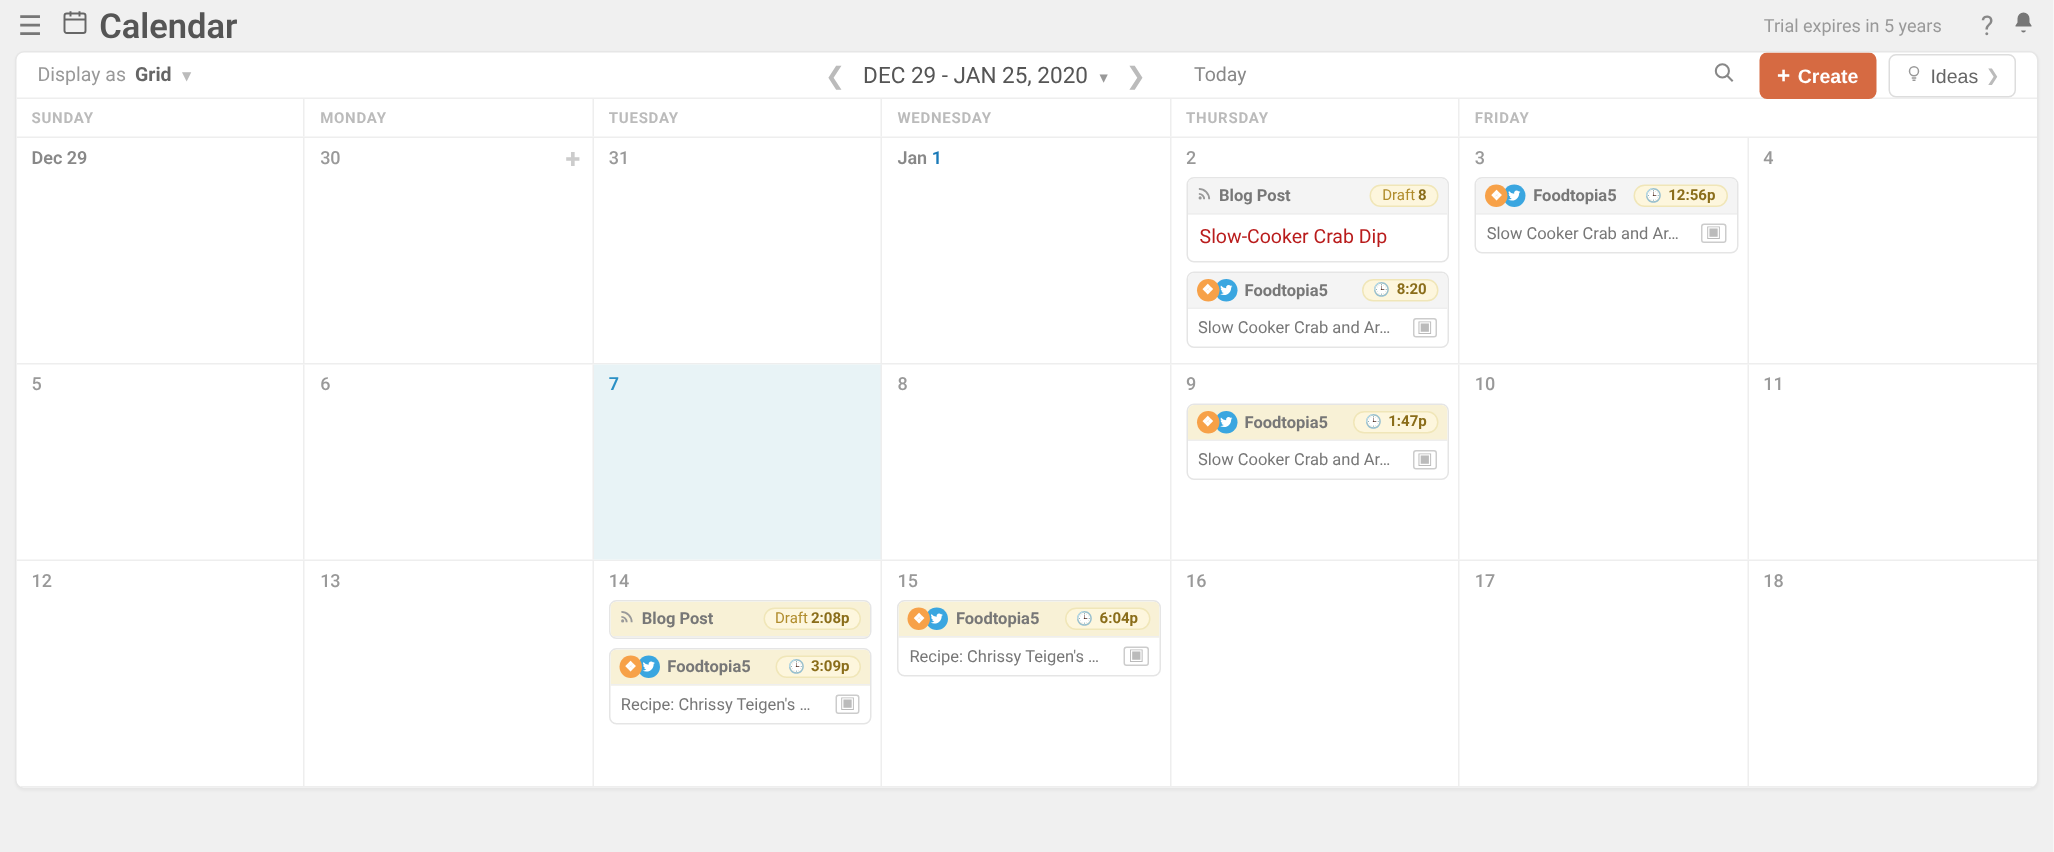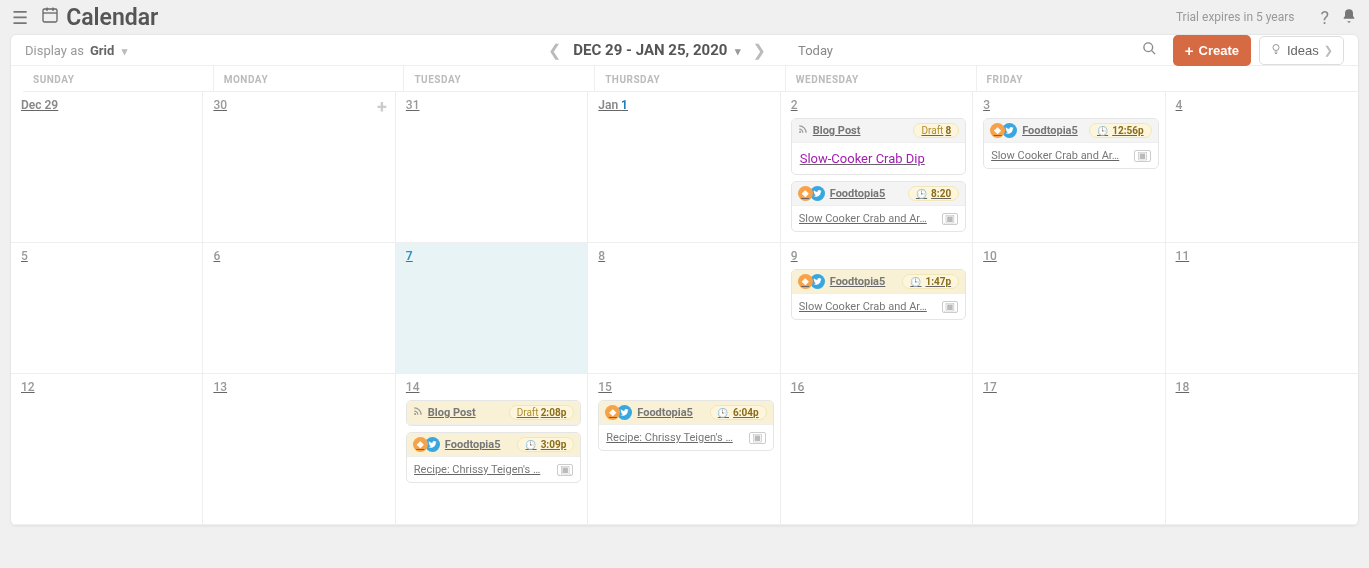--- a/index.html
+++ b/index.html
@@ -44,21 +44,21 @@
   .display-opt { color: #666; font-weight: 700; margin-left: 6px; cursor: pointer; }
   .chev { color: #bbb; margin-left: 4px; font-size: 11px; }
   .center-nav {
     position: absolute;
     left: 50%;
     transform: translateX(-50%);
     display: flex;
     align-items: center;
   }
   .nav-arrow { font-size: 16px; color: #bbb; cursor: pointer; padding: 0 12px; }
-  .date-range { font-size: 15px; font-weight: 700; color: #555; cursor: pointer; }
+  .date-range { font-size: 15px; font-weight: 400; color: #555; cursor: pointer; }
   .date-range .chev { color: #999; }
   .today-link { color: #888; margin-left: 20px; cursor: pointer; }
   .tl-spacer { flex: 1; }
   .search-icon { font-size: 15px; color: #888; margin-right: 16px; cursor: pointer; }
   .btn-create {
     background: #d66a42;
     color: #fff;
     border: none;
     border-radius: 5px;
     padding: 7px 12px;
@@ -70,24 +70,24 @@
   .btn-create .plus { font-size: 15px; margin-right: 5px; font-weight:700;}
   .btn-ideas {
     background: #fff; border: 1px solid #ddd; border-radius: 5px;
     padding: 6px 10px; font-size: 13px; color: #666; margin-left: 8px;
     cursor: pointer; display:inline-flex; align-items:center;
   }
   .btn-ideas .bulb { margin-right: 5px; color:#999;}
   .btn-ideas .chev-r { margin-left:5px; color:#bbb; font-size:11px;}
 
   .grid-body { position: relative; }
-  .day-header-row { display: grid; grid-template-columns: repeat(7, 1fr); border-bottom: 1px solid #eee; margin-left: 12px; }
+  .day-header-row { display: grid; grid-template-columns: repeat(7, 1fr); border-bottom: 1px solid #eee; }
   .day-header { font-size: 10px; font-weight: 700; color: #bbb; letter-spacing: 0.5px; padding: 8px 10px 6px 10px; border-right: 1px solid #eee; }
   .day-header:last-child { border-right: none; }
-  .week-row { display: grid; grid-template-columns: repeat(7, 1fr); border-bottom: 1px solid #eee; text-decoration: underline; }
+  .week-row { display: grid; grid-template-columns: repeat(7, 1fr); border-bottom: 1px solid #eee; }
   .cell {
     border-right: 1px solid #eee;
     min-height: 150px;
     padding: 6px 6px 8px 10px;
     position: relative;
   }
   .week-row:nth-child(3) .cell { min-height: 130px; }
   .cell:last-child { border-right: none; }
   .cell.highlight { background: #e8f3f6; }
   .date-num { font-size: 12px; color: #999; font-weight:500; }
@@ -114,24 +114,24 @@
     border:1px solid #f0e6b8;
     border-radius: 10px;
     padding: 1px 7px;
     font-size: 10px;
     color: #b08c2c;
     display:inline-flex; align-items:flex-end;
     white-space: nowrap;
   }
   .pill .clock { margin-right:2px; font-size:9px;}
   .pill b { color:#8a6d1a; font-weight:700; margin-left:2px;}
-  .ev-body { padding: 6px 7px; color:#777; display:flex; align-items:center;}
+  .ev-body { padding: 6px 7px; color:#777; display:flex; }
   .ev-body .txt { flex:1; white-space:nowrap; overflow:hidden; text-overflow:ellipsis;}
   .ev-body .img-icon { color:#bbb; font-size:11px; border:1px solid #ccc; border-radius:2px; padding:0 2px; line-height:10px; margin-left:4px;}
-  .ev-title-large { padding: 8px 8px; font-size:13px; color:#a21caf;}
+  .ev-title-large { padding: 8px 8px; font-size:13px; color:#b91c1c;}
   .social-icons { display:inline-flex; align-items:center; margin-right:5px;}
   .si { width:15px; height:15px; border-radius:50%; display:inline-flex; align-items:center; justify-content:center; font-size:9px; color:#fff; font-weight:700;}
   .si.buf { background:#f7a148; margin-right:-3px; z-index:1;}
   .si.tw  { background:#3aa6e0; }
 </style>
 </head>
 <body>
 
 <div class="topbar">
   <span class="hamburger">☰</span>
@@ -194,22 +194,22 @@
       <span>Ideas</span>
       <span class="chev-r">❯</span>
     </button>
   </div>
 
   <div class="grid-body" id="grid-body">
       <div class="day-header-row">
         <div class="day-header">SUNDAY</div>
         <div class="day-header">MONDAY</div>
         <div class="day-header">TUESDAY</div>
+        <div class="day-header">WEDNESDAY</div>
         <div class="day-header">THURSDAY</div>
-        <div class="day-header">WEDNESDAY</div>
         <div class="day-header">FRIDAY</div>
       </div>
       <div class="week-row">
         <div class="cell">
           <div class="date-num "><span class="month">Dec 29</span></div>
         </div>
         <div class="cell">
           <div class="date-num ">30</div>
           <span class="add-btn">+</span>
         </div>

